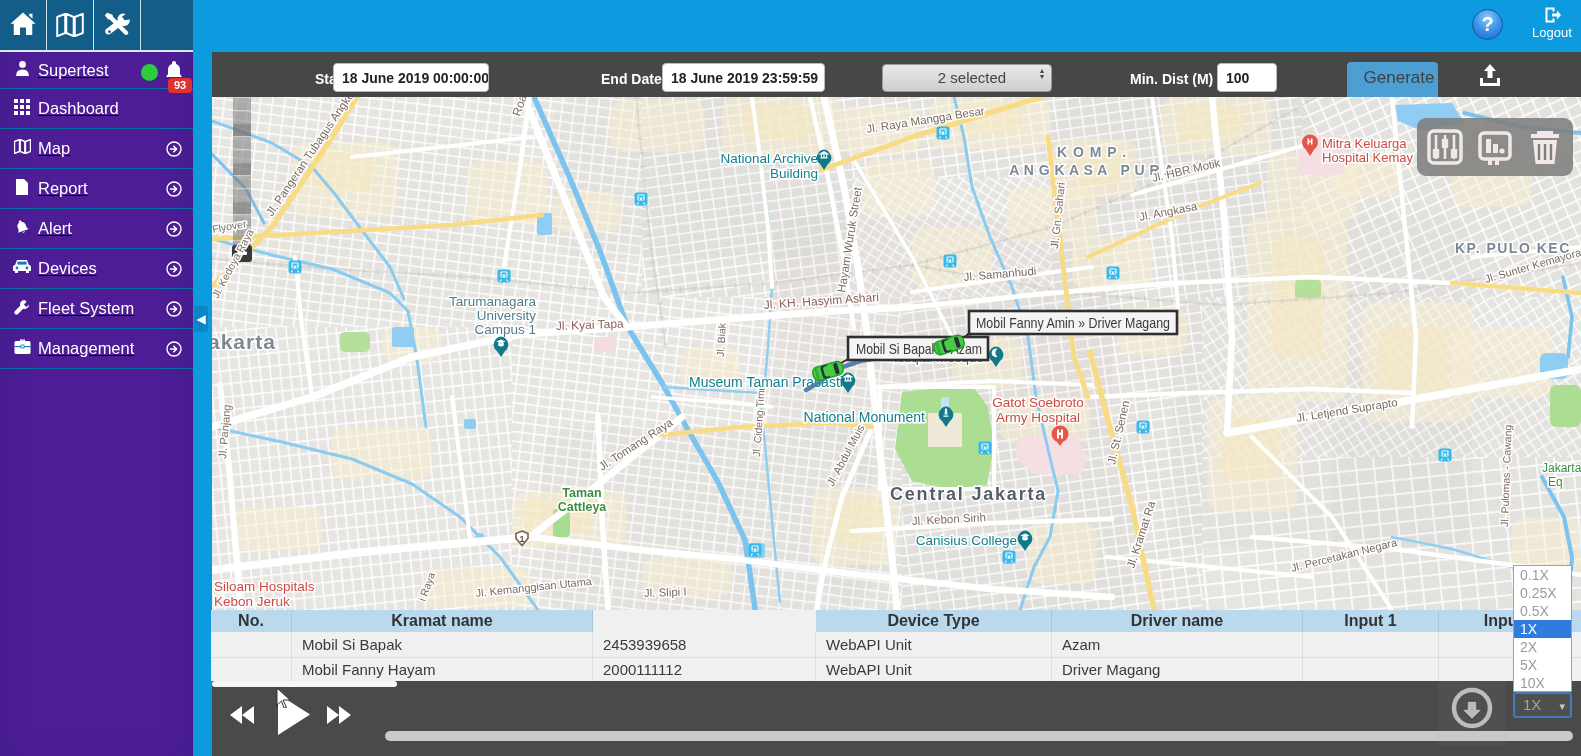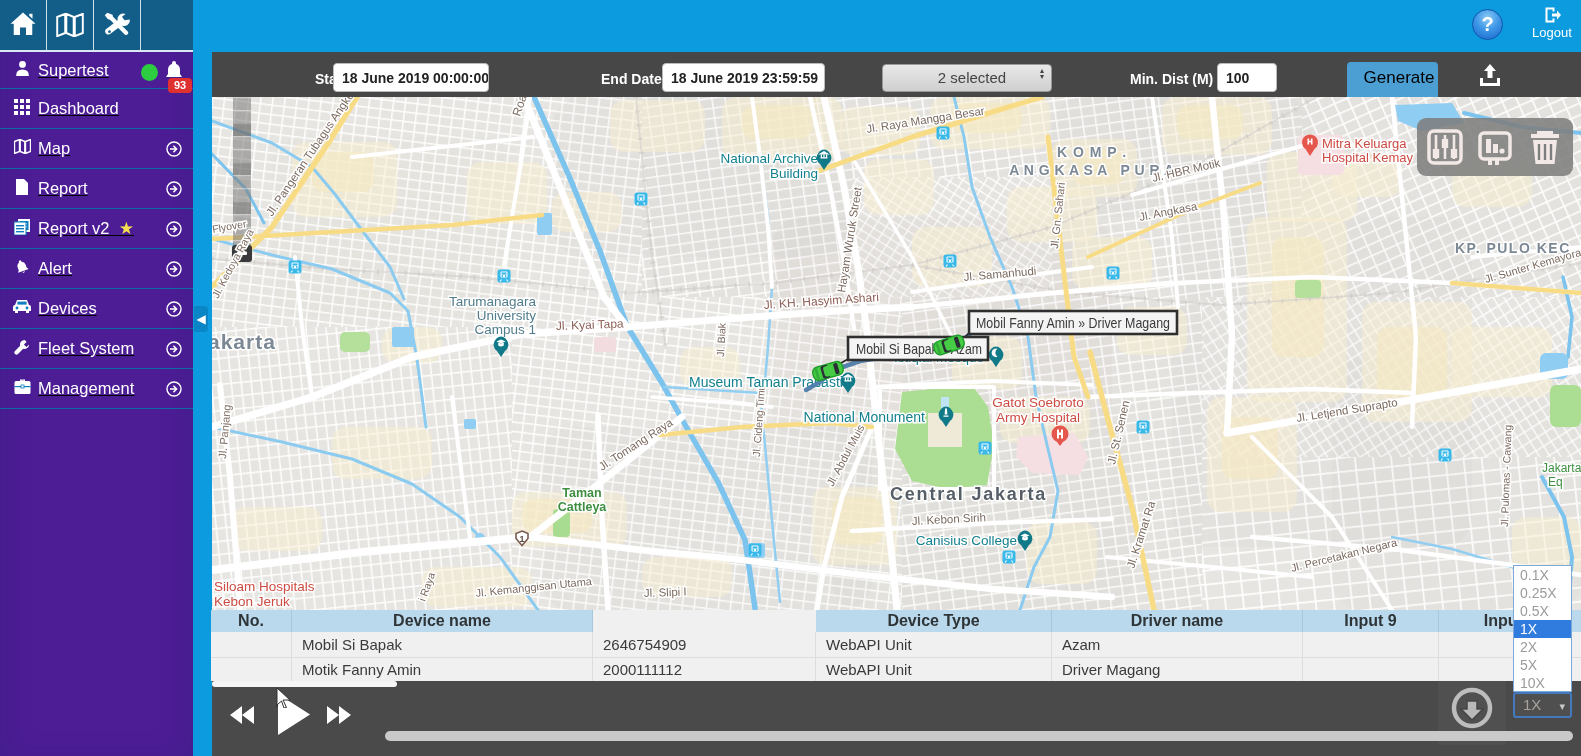--- a/index.html
+++ b/index.html
@@ -25,21 +25,21 @@
   #ctab { left:194px; top:306px; width:14px; height:26px; color:#fff; font-size:12px; line-height:26px; text-align:center; background:#0A86C6; border-radius:0 4px 4px 0; }
   
   #toolbar { left:212px; top:52px; width:1369px; height:45px; background:#474747; color:#fff; font-size:15px; }
   .tlabel { position:absolute; top:19px; font-weight:bold; font-size:14px; }
   .tinput { position:absolute; top:11px; height:29px; background:#fff; border:1px solid #bbb; border-radius:4px;
      color:#222; font-size:14px; font-family:"Liberation Sans",sans-serif; padding-left:8px; display:flex; align-items:center; white-space:nowrap; overflow:hidden;font-weight:bold;}
   #selveh { position:absolute; left:670px; top:12px; width:170px; height:28px; background:linear-gradient(#e8e8e8,#cfcfcf);
      border:1px solid #999; border-radius:4px; color:#444; font-size:15px; line-height:26px; padding-left:10px;text-align:center; }
   #selveh:after { content:"\25B4\A\25BE"; white-space:pre; position:absolute; right:7px; top:3px; font-size:8px; line-height:5.5px; color:#444; }
   #genbtn { position:absolute; left:1135px; top:10px; width:91px; height:43px; background:#4C9FD3; border-radius:4px;
-     color:#000000; font-size:17px; text-align:center; line-height:31px;padding-left:13px; }
+     color:#404040; font-size:17px; text-align:center; line-height:31px;padding-left:13px; }
   
   #map { left:212px; top:97px; width:1369px; height:513px; background:#E8E6E1; overflow:hidden; }
   
   #dtable { left:211px; top:610px; width:1370px; height:71px; font-size:15px; color:#3a3a3a; background:#F0F0F0;}
   .th { position:absolute; top:0; height:22px; background:#BAD9EC; border-right:1px solid #a6c8de;
         font-weight:bold; color:#2f3437; font-size:16px; text-align:center; line-height:22px; }
   .td { position:absolute; height:26px; line-height:26px; border-right:1px solid #ddd; padding-left:10px; }
   .r1 { top:22px; border-bottom:1px solid #ddd; background:#F0F0F0;}
   .r2 { top:48px; height:23px; line-height:23px; background:#F0F0F0;}
   
@@ -85,33 +85,20 @@
         </svg></span>Dashboard</div>
     <div class="mrow"><span class="mic"><svg width="17" height="15" viewBox="0 0 17 15">
           <path d="M0.5 2.5 L5.5 0.5 L5.5 12.5 L0.5 14.5 z M6.2 0.5 L10.8 2.5 L10.8 14.5 L6.2 12.5 z M11.5 2.5 L16.5 0.5 L16.5 12.5 L11.5 14.5 z" fill="none" stroke="#fff" stroke-width="1.4"></path>
         </svg></span>Map<svg class="goarr" viewBox="0 0 16 16">
         <circle cx="8" cy="8" r="7" fill="none" stroke="#fff" stroke-width="1.4"></circle>
         <path d="M4 8 h6 M7.4 4.8 L10.6 8 L7.4 11.2" fill="none" stroke="#fff" stroke-width="1.5"></path>
       </svg></div>
     <div class="mrow"><span class="mic"><svg width="14" height="16" viewBox="0 0 14 16">
           <path d="M1 0 h8 l4 4 v12 h-12 z" fill="#fff"></path>
         </svg></span>Report<svg class="goarr" viewBox="0 0 16 16">
-        <circle cx="8" cy="8" r="7" fill="none" stroke="#fff" stroke-width="1.4"></circle>
-        <path d="M4 8 h6 M7.4 4.8 L10.6 8 L7.4 11.2" fill="none" stroke="#fff" stroke-width="1.5"></path>
-      </svg></div>
-    <div class="mrow"><span class="mic"><svg width="16" height="16" viewBox="0 0 16 16">
-          <rect x="4" y="0" width="12" height="13" fill="#fff"></rect>
-          <rect x="5.5" y="2" width="9" height="9" fill="#0F7EBE"></rect>
-          <rect x="7" y="4" width="6" height="1.4" fill="#fff"></rect>
-          <rect x="7" y="7" width="6" height="1.4" fill="#fff"></rect>
-          <rect x="0" y="3" width="12" height="13" fill="#fff" stroke="#0F7EBE" stroke-width="1"></rect>
-          <rect x="2" y="6" width="8" height="1.4" fill="#0F7EBE"></rect>
-          <rect x="2" y="9" width="8" height="1.4" fill="#0F7EBE"></rect>
-          <rect x="2" y="12" width="8" height="1.4" fill="#0F7EBE"></rect>
-        </svg></span>Report v2&nbsp;&nbsp;<span style="color:#F5E050;font-size:17px;">★</span><svg class="goarr" viewBox="0 0 16 16">
         <circle cx="8" cy="8" r="7" fill="none" stroke="#fff" stroke-width="1.4"></circle>
         <path d="M4 8 h6 M7.4 4.8 L10.6 8 L7.4 11.2" fill="none" stroke="#fff" stroke-width="1.5"></path>
       </svg></div>
     <div class="mrow"><span class="mic"><svg width="17" height="17" viewBox="0 0 17 17">
           <g transform="rotate(-20 8 9)">
             <path d="M8 2 a1.3 1.3 0 0 1 1.3 1.3 v0.6 a4.2 4.2 0 0 1 2.9 4 v3.1 l1.4 2.1 h-11.2 l1.4 -2.1 v-3.1 a4.2 4.2 0 0 1 2.9 -4 v-0.6 A1.3 1.3 0 0 1 8 2 z M6.6 14 a1.5 1.5 0 0 0 2.8 0 z" fill="#fff"></path>
           </g>
           <path d="M13.5 3.5 q1.5 1.5 1.7 3.6 M14.8 1.6 q2 2 2.2 4.8" stroke="#fff" stroke-width="1" fill="none" opacity="0"></path>
         </svg></span>Alert<svg class="goarr" viewBox="0 0 16 16">
         <circle cx="8" cy="8" r="7" fill="none" stroke="#fff" stroke-width="1.4"></circle>
@@ -611,34 +598,34 @@
   <path d="M-12 -7 h24 l-2.5 24 h-19 z" fill="#F2E9E7"></path>
   <path d="M-6 -3 v16 M0 -3 v16 M6 -3 v16" stroke="#7E7E7E" stroke-width="2.4"></path>
  </g>
 </g>
       </g>
 </svg>
   </div>
 
   <div id="dtable" class="abs">
     <div class="th" style="left:0;width:81px;">No.</div>
-    <div class="th" style="left:81px;width:301px;">Device name</div>
+    <div class="th" style="left:81px;width:301px;">Kramat name</div>
     <div class="th" style="left:605px;width:236px;">Device Type</div>
     <div class="th" style="left:841px;width:251px;">Driver name</div>
-    <div class="th" style="left:1092px;width:136px;">Input 9</div>
+    <div class="th" style="left:1092px;width:136px;">Input 1</div>
     <div class="th" style="left:1228px;width:142px;border-right:none;">Input 2</div>
     <div class="td r1" style="left:0;width:81px;"></div>
     <div class="td r1" style="left:81px;width:301px;">Mobil Si Bapak</div>
-    <div class="td r1" style="left:382px;width:223px;">2646754909</div>
+    <div class="td r1" style="left:382px;width:223px;">2453939658</div>
     <div class="td r1" style="left:605px;width:236px;">WebAPI Unit</div>
     <div class="td r1" style="left:841px;width:251px;">Azam</div>
     <div class="td r1" style="left:1092px;width:136px;"></div>
     <div class="td r1" style="left:1228px;width:142px;border-right:none;"></div>
     <div class="td r2" style="left:0;width:81px;"></div>
-    <div class="td r2" style="left:81px;width:301px;">Motik Fanny Amin</div>
+    <div class="td r2" style="left:81px;width:301px;">Mobil Fanny Hayam</div>
     <div class="td r2" style="left:382px;width:223px;">2000111112</div>
     <div class="td r2" style="left:605px;width:236px;">WebAPI Unit</div>
     <div class="td r2" style="left:841px;width:251px;">Driver Magang</div>
     <div class="td r2" style="left:1092px;width:136px;"></div>
     <div class="td r2" style="left:1228px;width:142px;border-right:none;"></div>
   </div>
 
   <div id="pbar" class="abs">
     <div id="thumbtop"></div>
     <svg class="abs" style="left:0px;top:2px;" width="150" height="55" viewBox="0 0 150 55">

